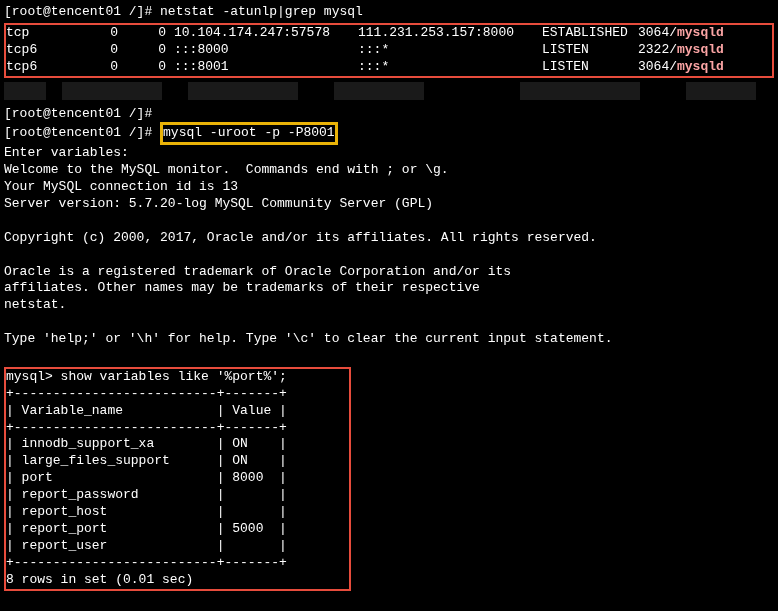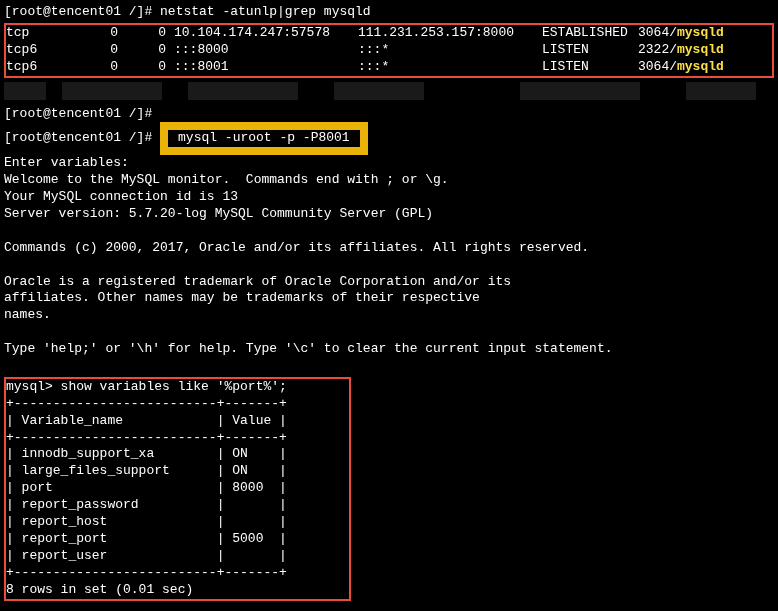--- a/index.html
+++ b/index.html
@@ -13,46 +13,46 @@
       width: 778px;
       height: 611px;
       overflow: hidden;
     }
     .line { white-space: pre; }
     .red-box {
       border: 2px solid #e74c3c;
       margin: 2px 0;
     }
     .highlight {
-      color: #fde047;
+      color: #fca5a5;
       font-weight: bold;
     }
     .prompt-line { display: flex; align-items: baseline; }
     .prompt-part { white-space: pre; }
     .red-box-inline {
-      border: 8px solid #eab308;
-      padding: 0 10px;
+      border: 3px solid #eab308;
+      padding: 0 0;
       display: inline-block;
     }
     .obscured {
       display: flex;
       gap: 6px;
       margin: 4px 0 6px 0;
     }
     .obs-block {
       background: #1a1a1a;
       height: 18px;
     }
     .netstat-row { display: flex; }
     .ns-col { white-space: pre; }
   </style>
 </head>
 <body>
 
-<div class="line"><span>[root@tencent01 /]# </span><span>netstat -atunlp|grep mysqld</span></div>
+<div class="line"><span>[root@tencent01 /]# </span><span>netstat -atunlp|grep mysql</span></div>
 
 <div class="red-box">
   <div class="netstat-row">
     <span class="ns-col" style="width:72px">tcp</span>
     <span class="ns-col" style="width:40px;text-align:right">0</span>
     <span class="ns-col" style="width:48px;text-align:right">0</span>
     <span class="ns-col" style="width:8px"> </span>
     <span class="ns-col" style="width:184px">10.104.174.247:57578</span>
     <span class="ns-col" style="width:184px">111.231.253.157:8000</span>
     <span class="ns-col" style="width:96px">ESTABLISHED</span>
@@ -97,25 +97,25 @@
 <div class="prompt-line">
   <span class="prompt-part">[root@tencent01 /]# </span>
   <span class="red-box-inline">mysql -uroot -p -P8001</span>
 </div>
 
 <div class="line">Enter variables:</div>
 <div class="line">Welcome to the MySQL monitor.  Commands end with ; or \g.</div>
 <div class="line">Your MySQL connection id is 13</div>
 <div class="line">Server version: 5.7.20-log MySQL Community Server (GPL)</div>
 <div class="line">&nbsp;</div>
-<div class="line">Commands (c) 2000, 2017, Oracle and/or its affiliates. All rights reserved.</div>
+<div class="line">Copyright (c) 2000, 2017, Oracle and/or its affiliates. All rights reserved.</div>
 <div class="line">&nbsp;</div>
 <div class="line">Oracle is a registered trademark of Oracle Corporation and/or its</div>
 <div class="line">affiliates. Other names may be trademarks of their respective</div>
-<div class="line">names.</div>
+<div class="line">netstat.</div>
 <div class="line">&nbsp;</div>
 <div class="line">Type 'help;' or '\h' for help. Type '\c' to clear the current input statement.</div>
 <div class="line">&nbsp;</div>
 
 <div class="red-box" style="width:347px">
   <div class="line"><span>mysql&gt; </span><span>show variables like '%port%';</span></div>
   <div class="line">+--------------------------+-------+</div>
   <div class="line">| Variable_name            | Value |</div>
   <div class="line">+--------------------------+-------+</div>
   <div class="line">| innodb_support_xa        | ON    |</div>

